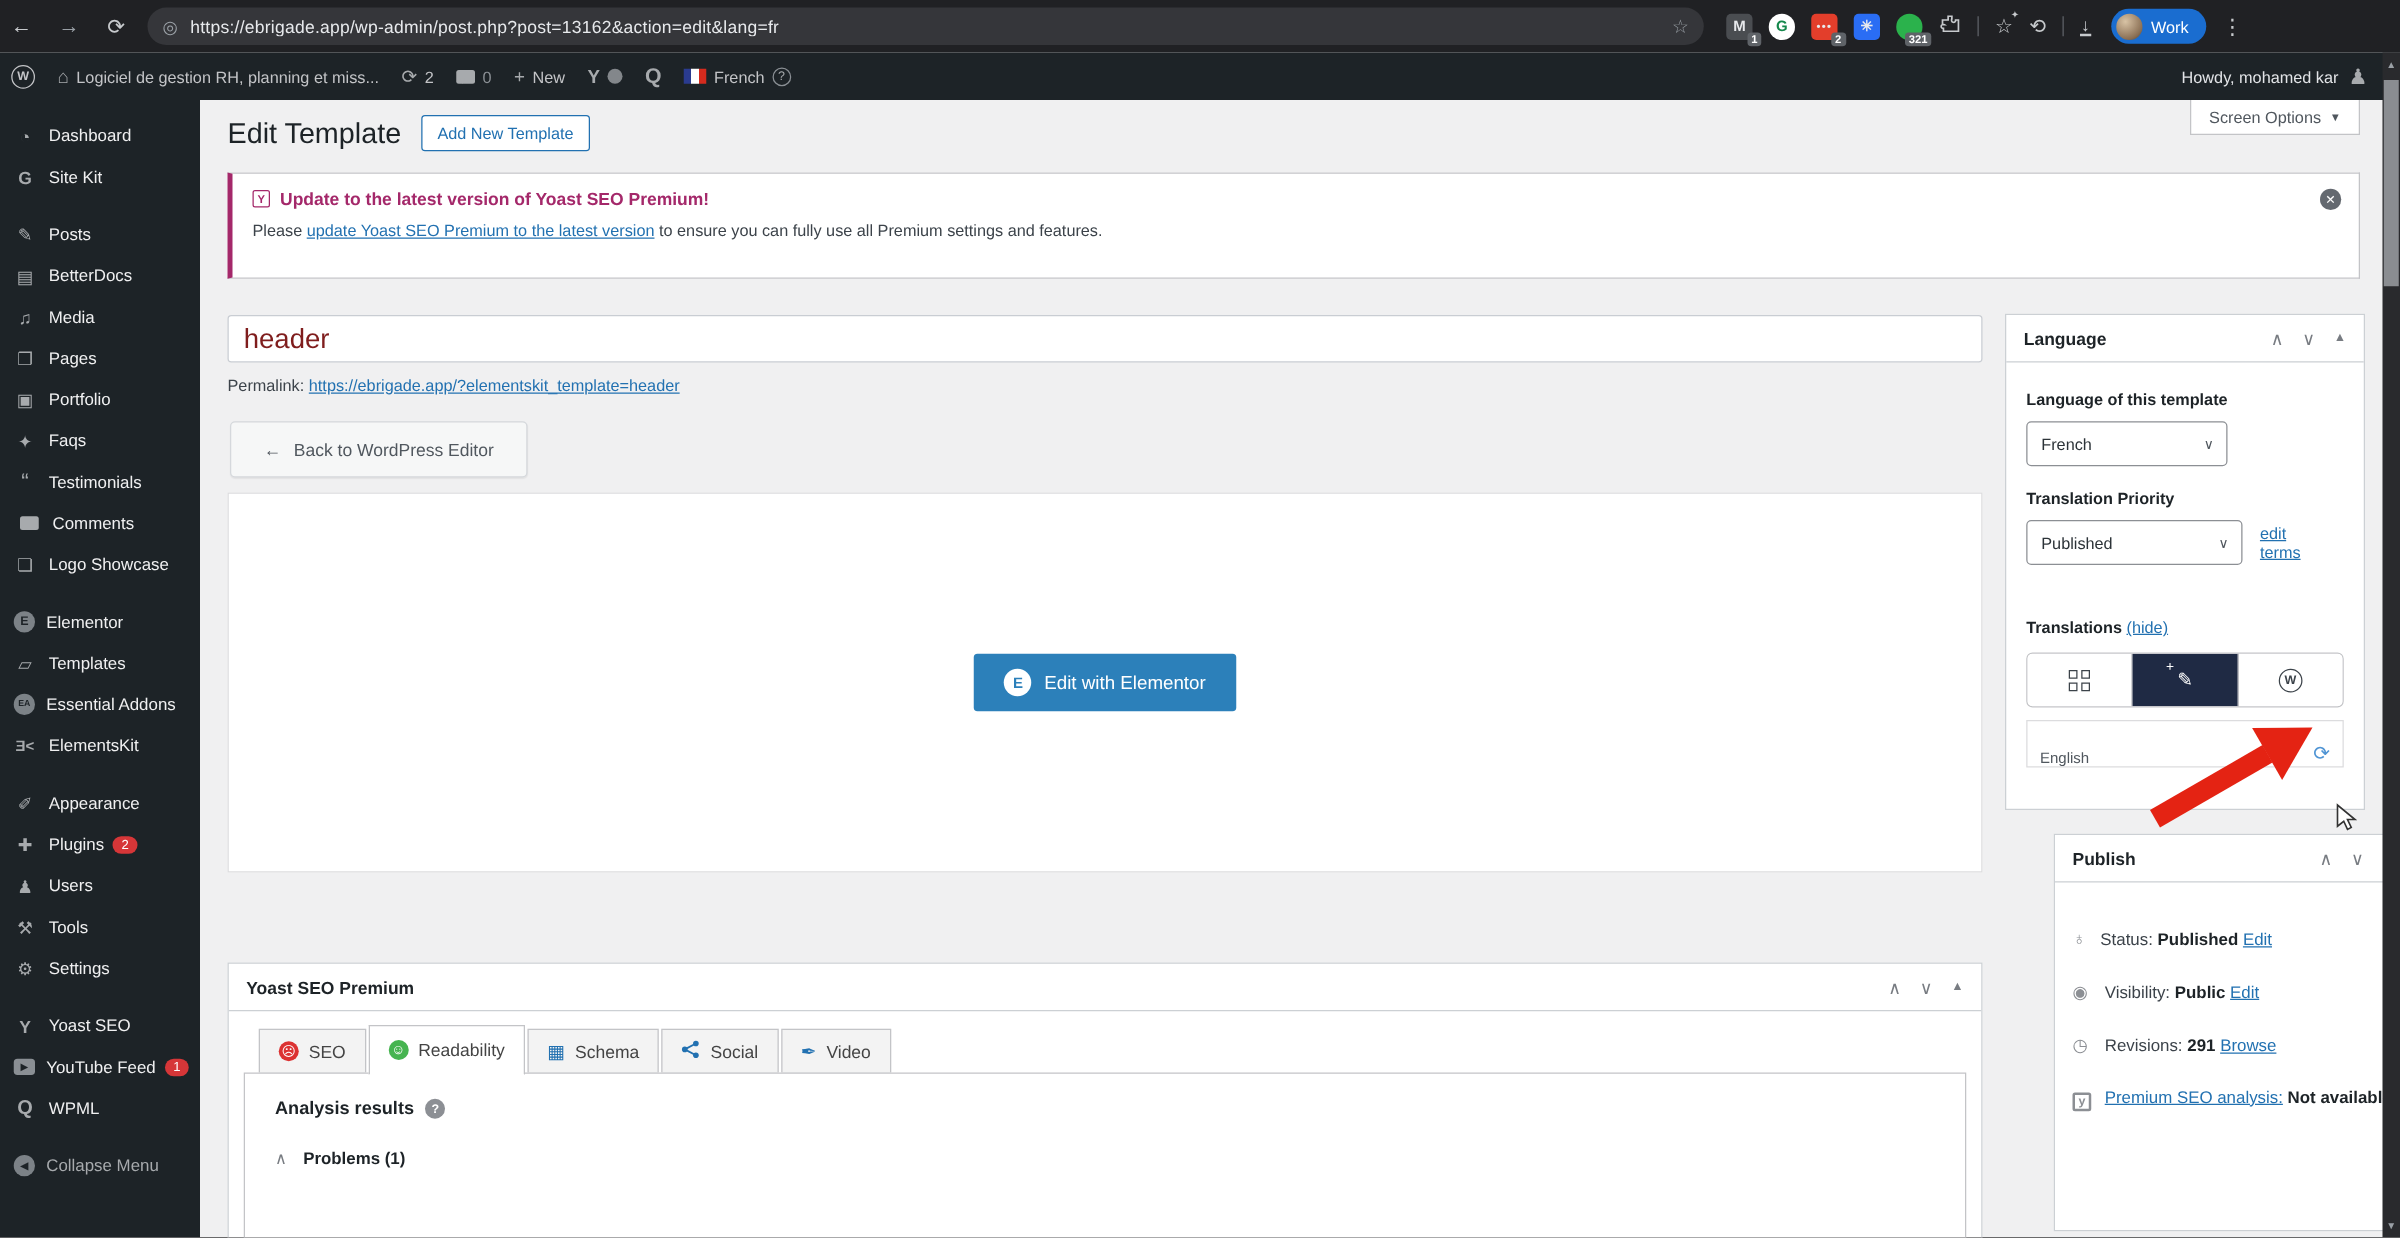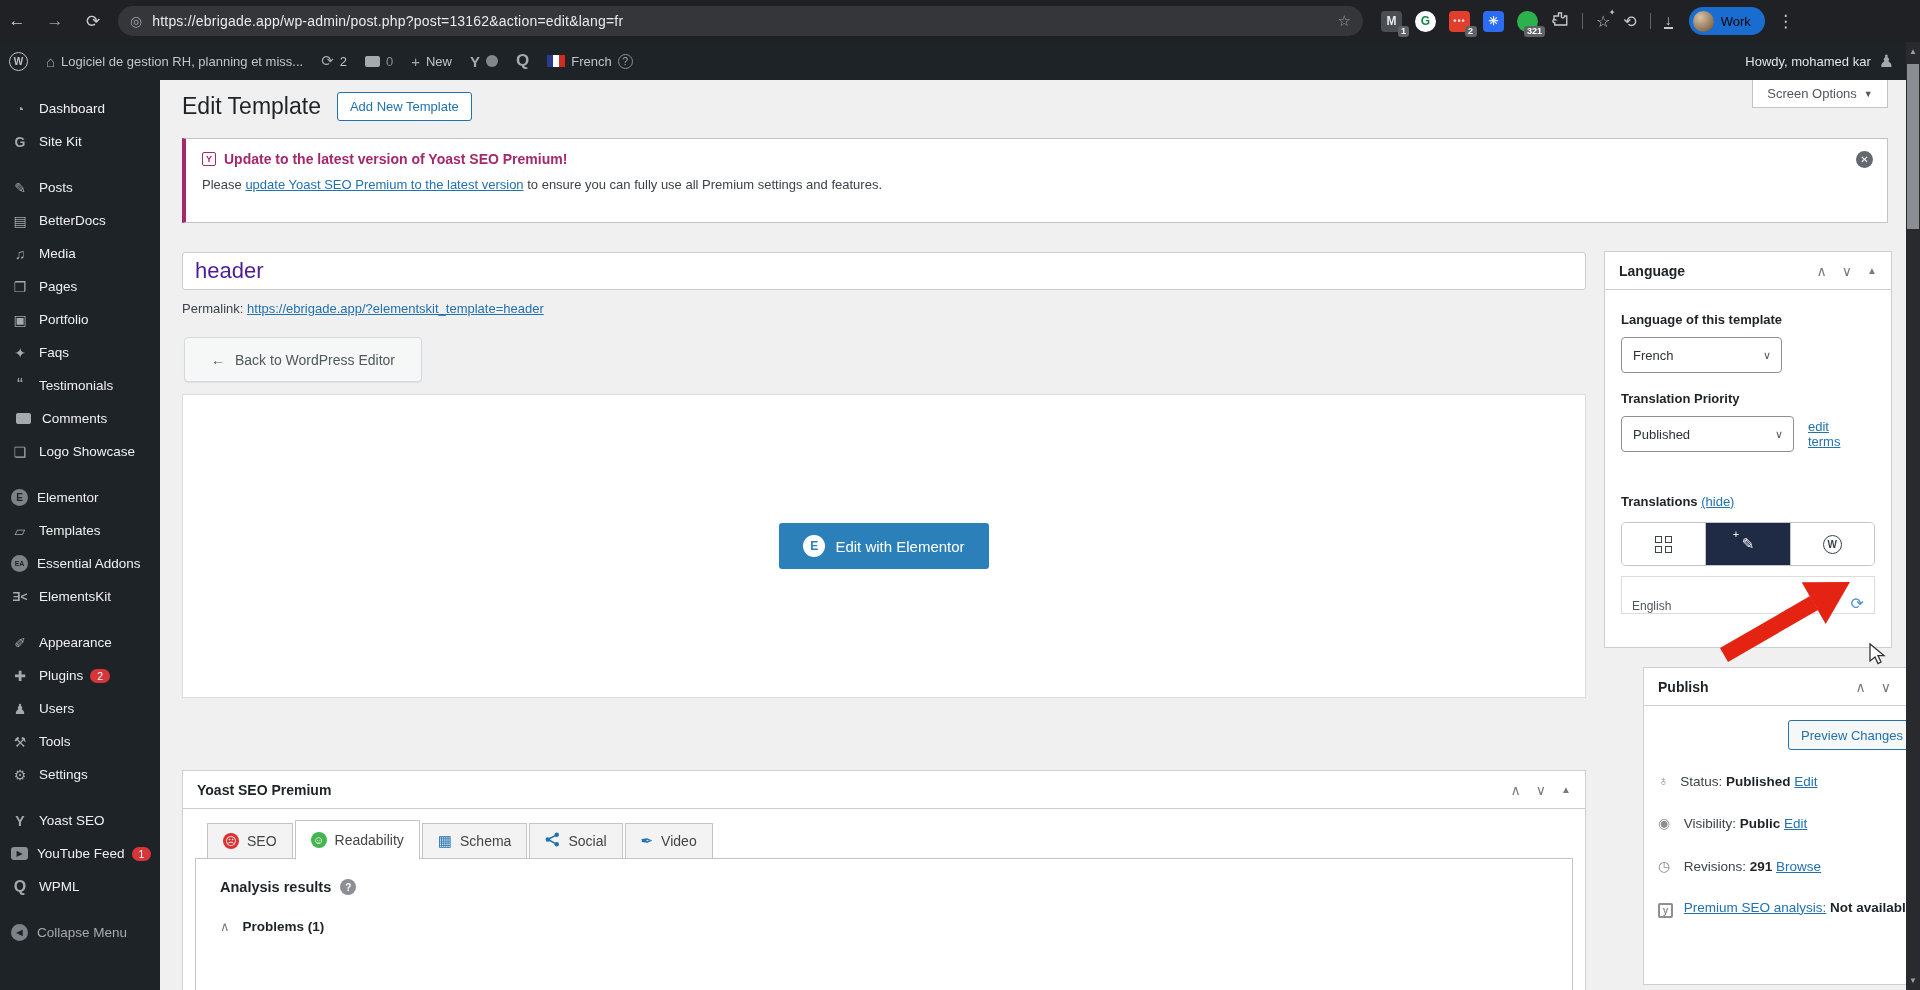--- a/index.html
+++ b/index.html
@@ -23,21 +23,21 @@
   .ic-m{background:#4a4d51;}
   .ic-g{background:#fff;color:#15884c;border-radius:50%;}
   .ic-red{background:#e33e2b;font-size:9px;letter-spacing:1px;}
   .ic-blue{background:#2a6df4;font-size:12px;}
   .ic-green{background:#2bb24c;border-radius:50%;}
   .vdiv{width:1px;height:16px;background:#5f6368;}
   .toolic{color:#c7cacd;font-size:16px;position:relative;}
   .toolic .spark{position:absolute;top:-4px;right:-5px;font-size:8px;color:#c7cacd;}
   .dl{border-bottom:2px solid #c7cacd;line-height:12px;padding:0 1px 1px 1px;font-size:14px;}
   .profile-pill{display:flex;align-items:center;gap:7px;background:#1a6dd0;border-radius:14px;height:28px;
-         padding:0 14px 0 4px;color:#000000;font-size:13px;margin-left:12px;}
+         padding:0 14px 0 4px;color:#ffffff;font-size:13px;margin-left:12px;}
   .avatar-img{width:21px;height:21px;border-radius:50%;
          background:radial-gradient(circle at 35% 30%,#d8c3a5 0%,#8a6f54 70%,#4d3b2c 100%);}
   
   .adminbar{position:absolute;left:0;top:42px;width:1920px;height:38px;background:#1d2327;display:flex;
             align-items:center;color:#c3c4c7;font-size:13px;}
   .abi{display:flex;align-items:center;gap:6px;padding:0 9px;height:100%;cursor:default;}
   .abico{color:#a7aaad;font-size:15px;}
   .wplogo{width:19px;height:19px;border:1.6px solid #c3c4c7;border-radius:50%;display:flex;align-items:center;
           justify-content:center;font-size:10px;font-weight:bold;color:#c3c4c7;box-sizing:border-box;}
   .bubble{position:relative;width:15px;height:11px;background:#a7aaad;border-radius:2px;display:inline-block;}
@@ -75,21 +75,21 @@
      padding:6px 12px;cursor:pointer;font-family:inherit;}
   .notice{position:absolute;left:182px;top:138px;width:1706px;height:85px;background:#fff;
      border:1px solid #c3c4c7;border-left:4px solid #a4286a;box-sizing:border-box;padding:12px 40px 0 16px;}
   .notice .ttl{display:flex;align-items:center;gap:8px;color:#a4286a;font-weight:bold;font-size:14px;}
   .yflag{width:14px;height:14px;border:1.4px solid #a4286a;border-radius:2px;color:#a4286a;font-size:9px;
      font-weight:bold;display:inline-flex;align-items:center;justify-content:center;box-sizing:border-box;}
   .notice .bodytxt{margin-top:9px;font-size:13px;color:#3c434a;max-width:680px;line-height:1.45;}
   .dismiss{position:absolute;right:14px;top:12px;width:17px;height:17px;border-radius:50%;background:#646970;
      color:#fff;font-size:10px;display:flex;align-items:center;justify-content:center;cursor:pointer;}
   .titleinput{position:absolute;left:182px;top:252px;width:1404px;height:38px;box-sizing:border-box;
-     border:1px solid #c9cdd3;background:#fff;border-radius:3px;padding:0 12px;font-size:22px;color:#4c1d95;
+     border:1px solid #c9cdd3;background:#fff;border-radius:3px;padding:0 12px;font-size:22px;color:#7f1d1d;
      font-family:inherit;}
   .permalink{position:absolute;left:182px;top:301px;font-size:13px;color:#3c434a;}
   .backbtn{position:absolute;left:184px;top:337px;height:43px;background:#f6f7f7;border:1px solid #d5d8dc;
      border-radius:4px;box-shadow:0 1px 1px rgba(0,0,0,.06);display:flex;align-items:center;gap:10px;
      padding:0 26px;font-size:14px;color:#50575e;cursor:pointer;}
   .epanel{position:absolute;left:182px;top:394px;width:1404px;height:304px;background:#fff;
      border:1px solid #dcdcde;box-sizing:border-box;display:flex;align-items:center;justify-content:center;}
   .ebtn{display:flex;align-items:center;gap:10px;background:#2c80ba;color:#fff;border:none;border-radius:3px;
      height:46px;padding:0 24px;font-size:15px;cursor:pointer;font-family:inherit;}
   .ecirc{width:22px;height:22px;border-radius:50%;background:#fff;color:#2c80ba;font-size:12px;font-weight:bold;
@@ -493,21 +493,20 @@
   <div class="postbox" style="left:1643px;top:667px;width:288px;height:318px;">
     <div class="pbhead">
       <span class="pbt">Publish</span>
       <span class="pbctl">
         <span class="chev">∧</span>
         <span class="chev">∨</span>
         <span class="tog">▲</span>
       </span>
     </div>
     <div class="pubbody">
-      <div class="prevrow"><button class="prevbtn">Preview Changes</button></div>
       <div class="prow">
         <span class="pico rot">♀</span>
         <span>Status:</span>
         <span class="pval">Published</span>
         <a class="lnk">Edit</a>
       </div>
       <div class="prow">
         <span class="pico">◉</span>
         <span>Visibility:</span>
         <span class="pval">Public</span>

